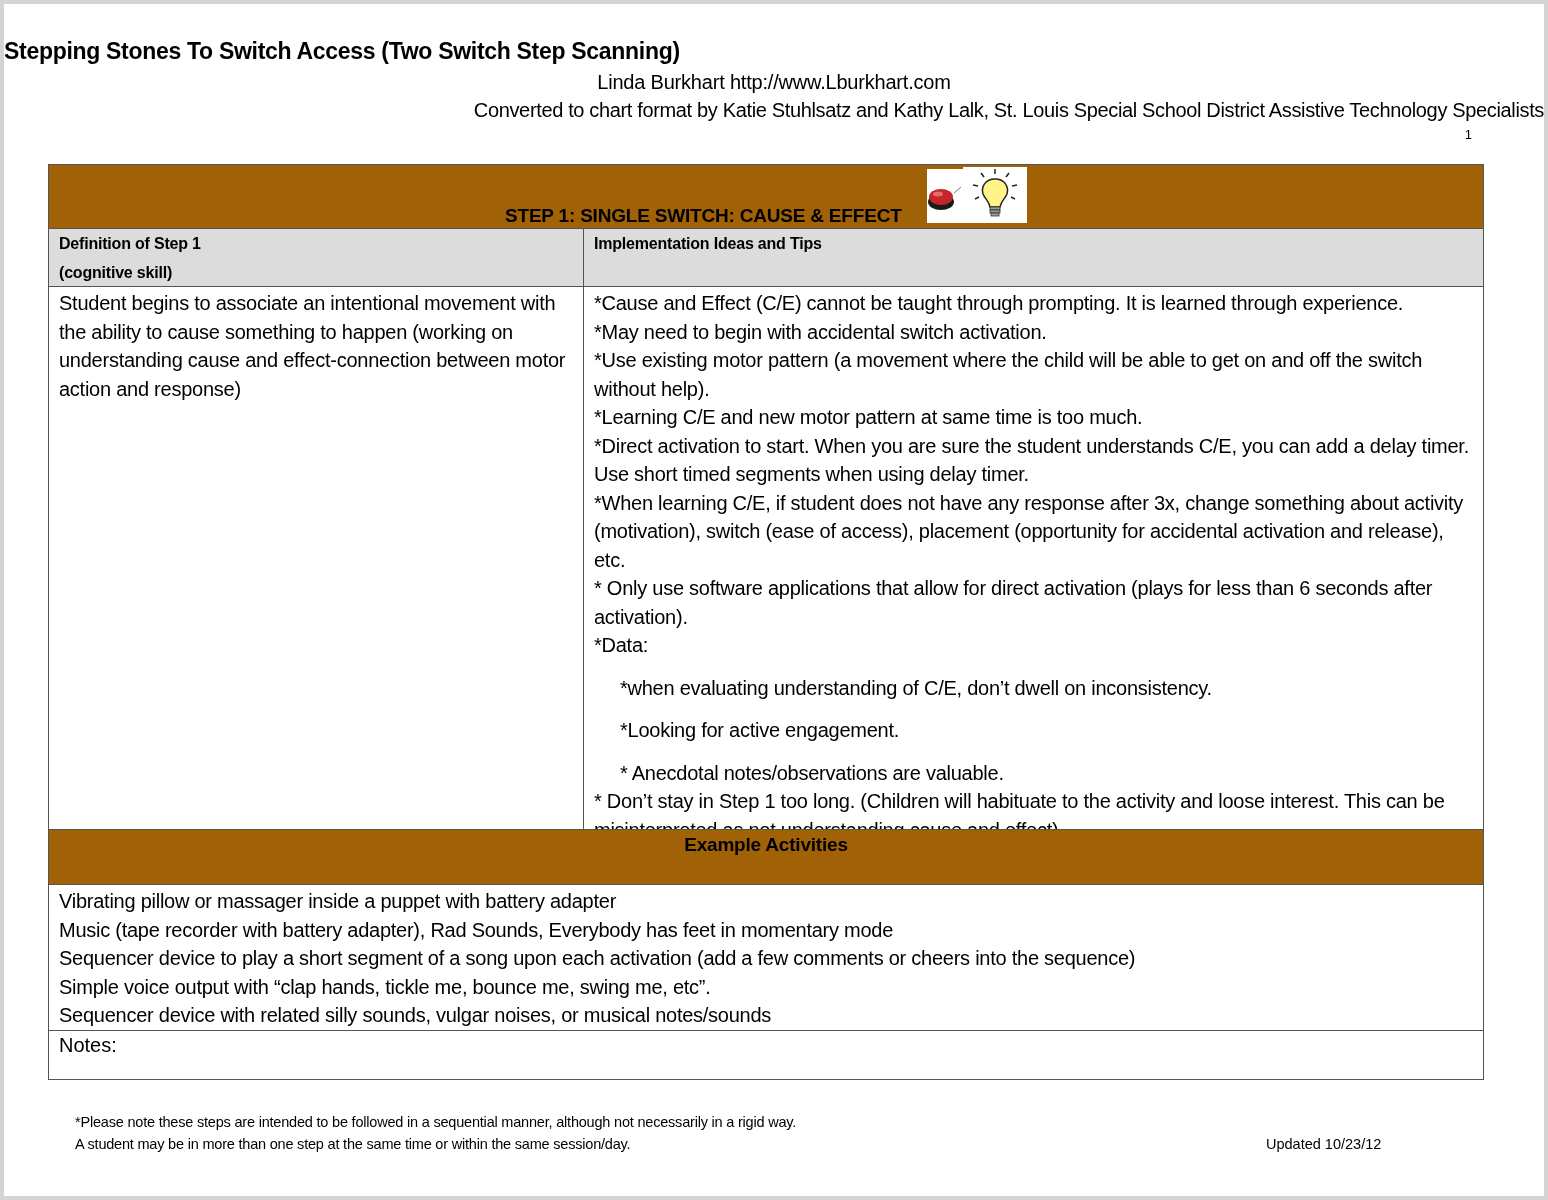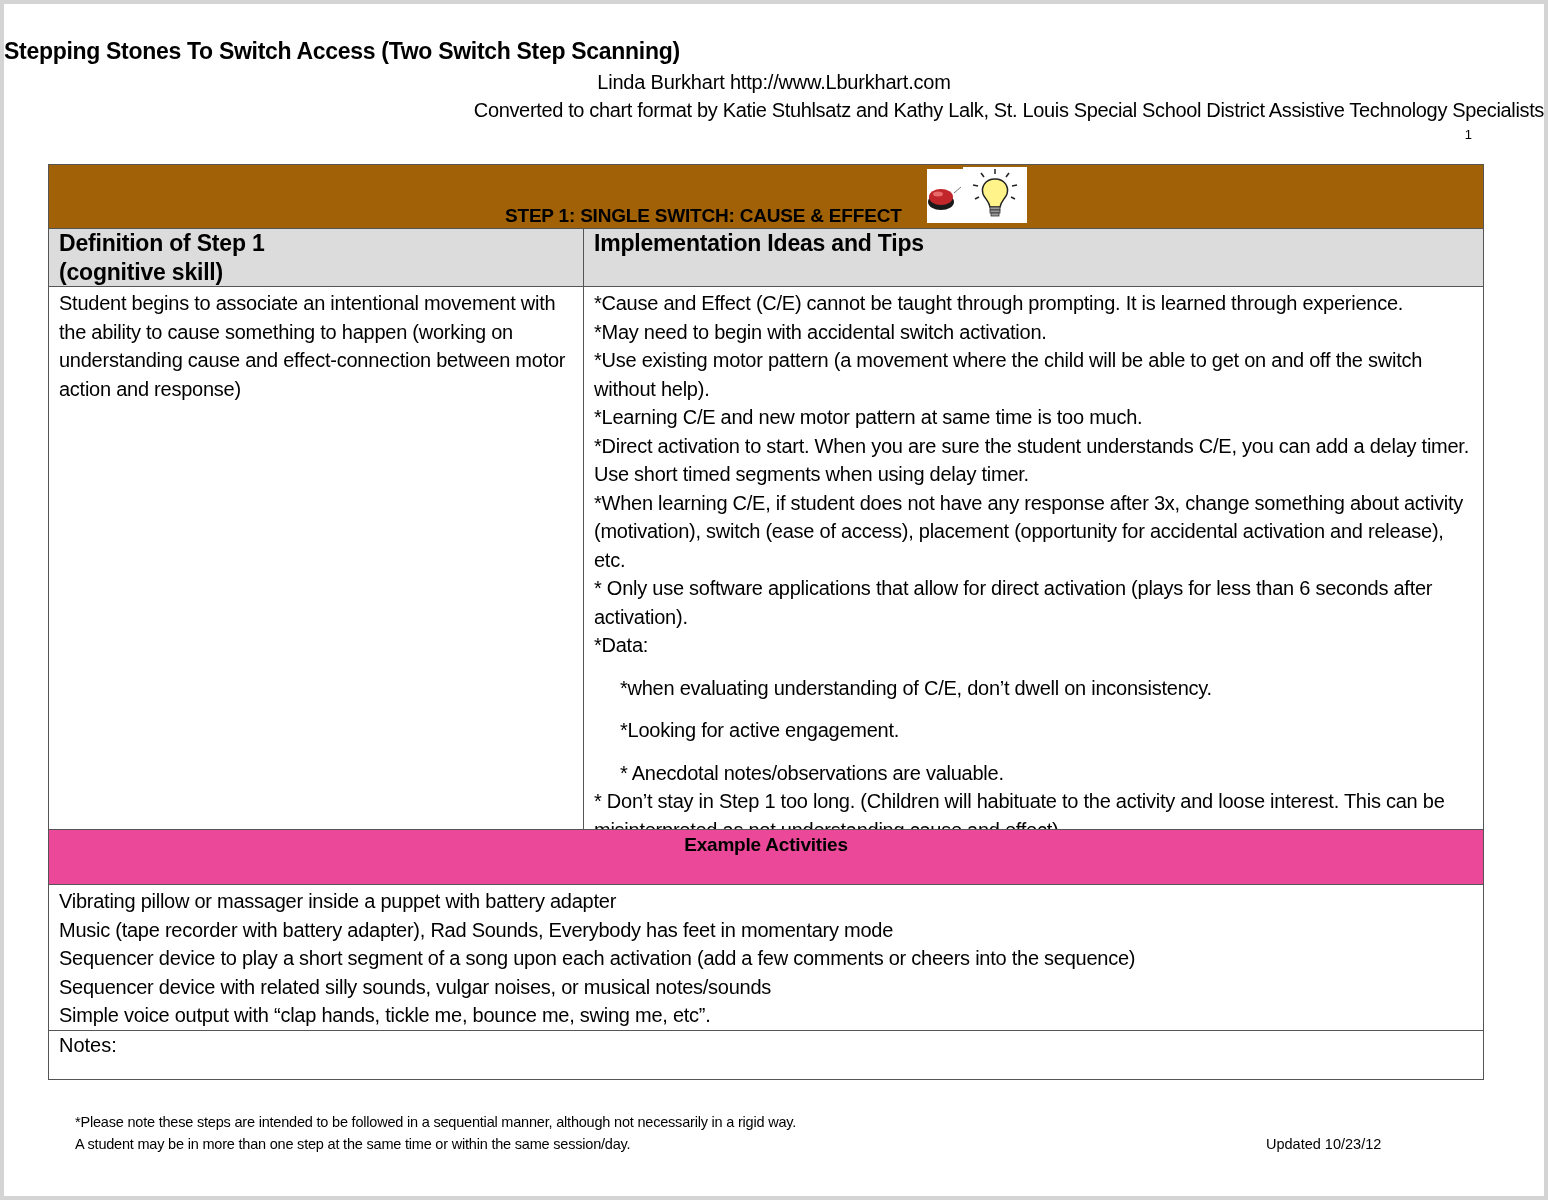--- a/index.html
+++ b/index.html
@@ -51,38 +51,38 @@
     width:36px; height:54px; background:#fff; position:relative; margin-top:2px;
   }
   .icon-bulb {
     width:64px; height:56px; background:#fff; position:relative;
   }
 
   .col-head {
     position:absolute; top:64px; height:58px;
     background:#dcdcdc; box-sizing:border-box;
     border-bottom:1.5px solid #555;
-    font-weight:bold; font-size:23px; line-height:29px;
+    font-weight:bold; font-size:16px; line-height:29px;
     padding:0 10px; letter-spacing:-0.2px;
   }
   .col-head.left { left:0; width:535px; border-right:1.5px solid #555; }
   .col-head.right { left:535px; width:899px; }
 
   .cell {
     position:absolute; top:122px; height:542px; box-sizing:border-box;
     font-size:20px; line-height:28.5px; padding:2px 10px; letter-spacing:-0.25px;
   }
   .cell.left { left:0; width:535px; border-right:1.5px solid #555; }
   .cell.right { left:535px; width:899px; }
   .tip { white-space:normal; }
   .tip.sub { padding-left:26px;margin-top:14px; }
 
   .ex-head {
     position:absolute; left:0; top:664px; width:100%; height:56px;
-    background:#ec4899; box-sizing:border-box;
+    background:#a16207; box-sizing:border-box;
     border-top:1.5px solid #555; border-bottom:1.5px solid #555;
     text-align:center; font-weight:bold; font-size:19px; line-height:30px;
     letter-spacing:-0.2px;
   }
   .ex-list {
     position:absolute; left:0; top:720px; width:100%; height:146px;
     box-sizing:border-box; border-bottom:1.5px solid #555;
     font-size:20px; line-height:28.5px; padding:2px 10px; letter-spacing:-0.25px;
   }
   .notes {
@@ -163,22 +163,22 @@
       <div class="tip">* Don’t stay in Step 1 too long.  (Children will habituate to the activity and loose interest. This can be misinterpreted as not understanding cause and effect)</div>
     </div>
 
     <div class="ex-head">
       <span>Example Activities</span>
     </div>
     <div class="ex-list">
       <div>Vibrating pillow or massager inside a puppet with battery adapter</div>
       <div>Music (tape recorder with battery adapter), Rad Sounds, Everybody has feet in momentary mode</div>
       <div>Sequencer device to play a short segment of a song upon each activation (add a few comments or cheers into the sequence)</div>
+      <div>Simple voice output with “clap hands, tickle me, bounce me, swing me, etc”.</div>
       <div>Sequencer device with related silly sounds, vulgar noises, or musical notes/sounds</div>
-      <div>Simple voice output with “clap hands, tickle me, bounce me, swing me, etc”.</div>
     </div>
     <div class="notes">
       <span>Notes:</span>
     </div>
   </div>
 
   <div class="footnote fn1">*Please note these steps are intended to be followed in a sequential manner, although not necessarily in a rigid way.</div>
   <div class="footnote fn2">A student may be in more than one step at the same time or within the same session/day.</div>
   <div class="updated">Updated 10/23/12</div>
 </div>

